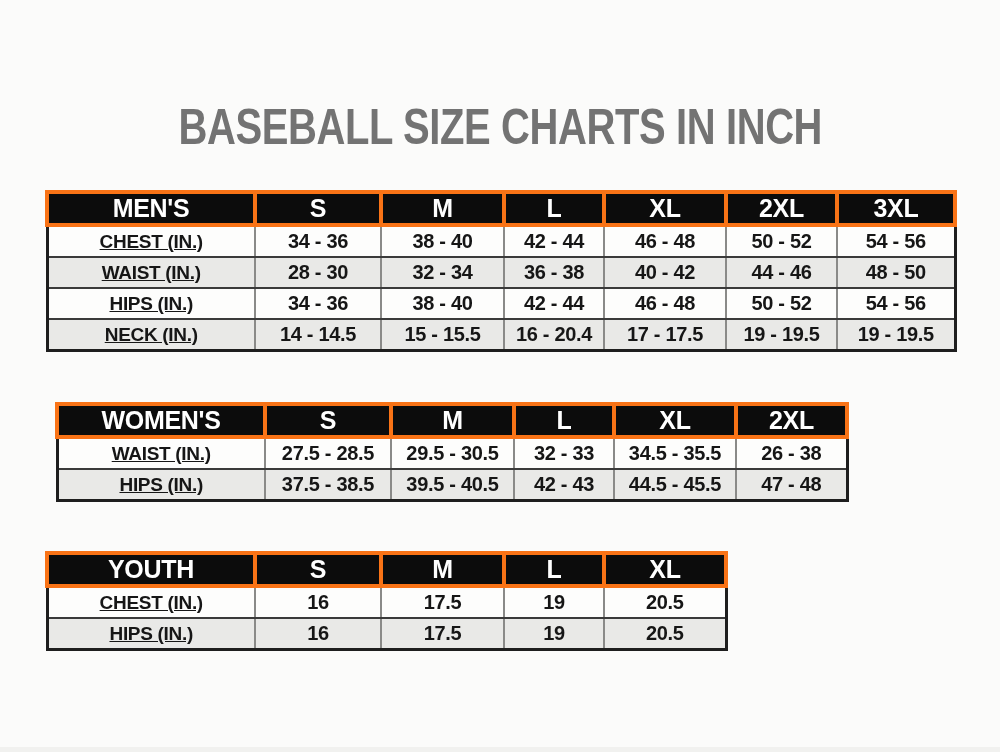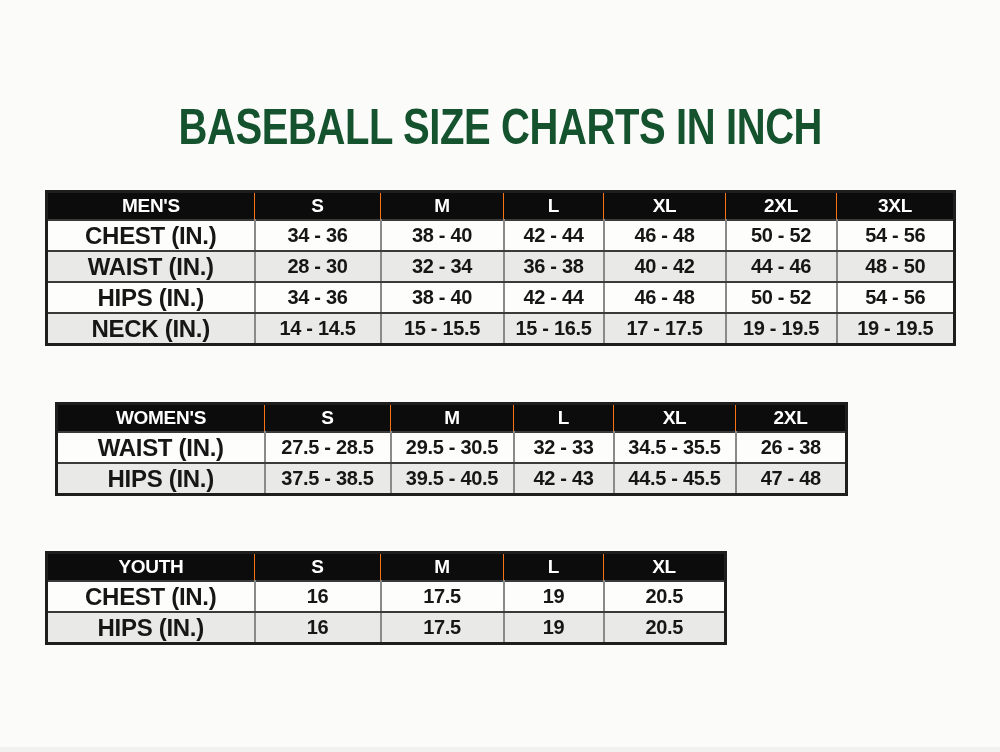--- a/index.html
+++ b/index.html
@@ -15,64 +15,65 @@
     overflow: hidden;
   }
   .page-title {
     position: absolute;
     top: 64px;
     left: 0;
     width: 1000px;
     text-align: center;
     font-size: 50px;
     font-weight: 700;
-    color: #14532d;
+    color: #737373;
     letter-spacing: -0.5px;
     white-space: nowrap;
   }
   .page-title .squeeze {
     display: inline-block;
     transform: scaleX(0.8);
     transform-origin: center;
   }
   table.size-table {
     position: absolute;
     border-collapse: collapse;
     table-layout: fixed;
     border: 3px solid #1e1e1e;
     background: #fdfdfc;
   }
   table.size-table th {
     background: #0c0c0c;
     color: #ffffff;
-    font-size: 19px;
+    font-size: 25px;
     font-weight: 700;
     height: 26px;
     padding: 0;
-    border: 1px solid #f97316;
+    border: 4px solid #f97316;
     letter-spacing: -0.3px;
     text-align: center;
   }
   table.size-table td {
     height: 29px;
     padding: 0;
     text-align: center;
     vertical-align: middle;
     font-size: 20px;
     font-weight: 700;
     color: #161616;
     letter-spacing: -0.3px;
     border-left: 2px solid #8a8a88;
     border-right: 2px solid #8a8a88;
     border-top: 2px solid #3a3a3a;
     border-bottom: 2px solid #3a3a3a;
     background: #fdfdfc;
   }
   table.size-table td.row-label {
-    font-size: 24px;
+    font-size: 19px;
+    text-decoration: underline;
   }
   table.size-table tbody tr:nth-child(even) td {
     background: #e9e9e7;
   }
   #mens-table   { top: 190px; left: 45px; width: 908px; }
   #womens-table { top: 402px; left: 55px; width: 790px; }
   #youth-table  { top: 551px; left: 45px; width: 679px; }
   col.c-label { width: 208px; }
   col.c-s     { width: 126px; }
   col.c-m     { width: 123px; }
@@ -140,21 +141,21 @@
       <td>38 - 40</td>
       <td>42 - 44</td>
       <td>46 - 48</td>
       <td>50 - 52</td>
       <td>54 - 56</td>
     </tr>
     <tr>
       <td class="row-label">NECK (IN.)</td>
       <td>14 - 14.5</td>
       <td>15 - 15.5</td>
-      <td>15 - 16.5</td>
+      <td>16 - 20.4</td>
       <td>17 - 17.5</td>
       <td>19 - 19.5</td>
       <td>19 - 19.5</td>
     </tr>
   </tbody>
 </table>
 
 <table class="size-table" id="womens-table">
   <colgroup>
     <col class="c-label">

